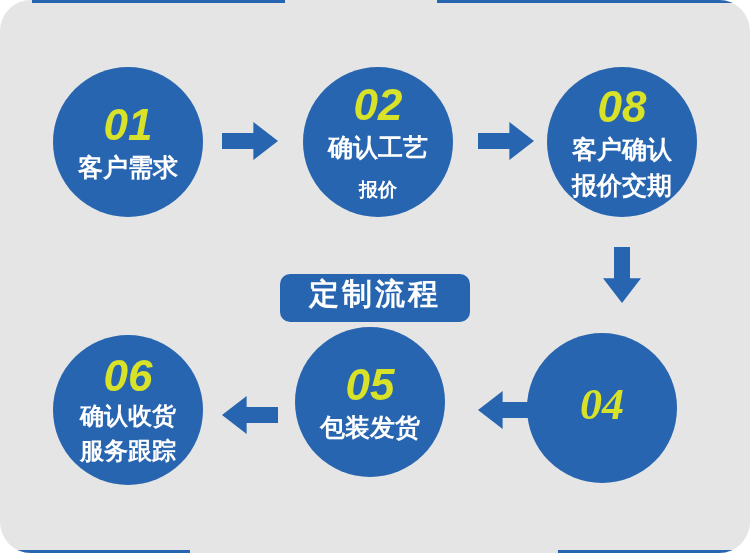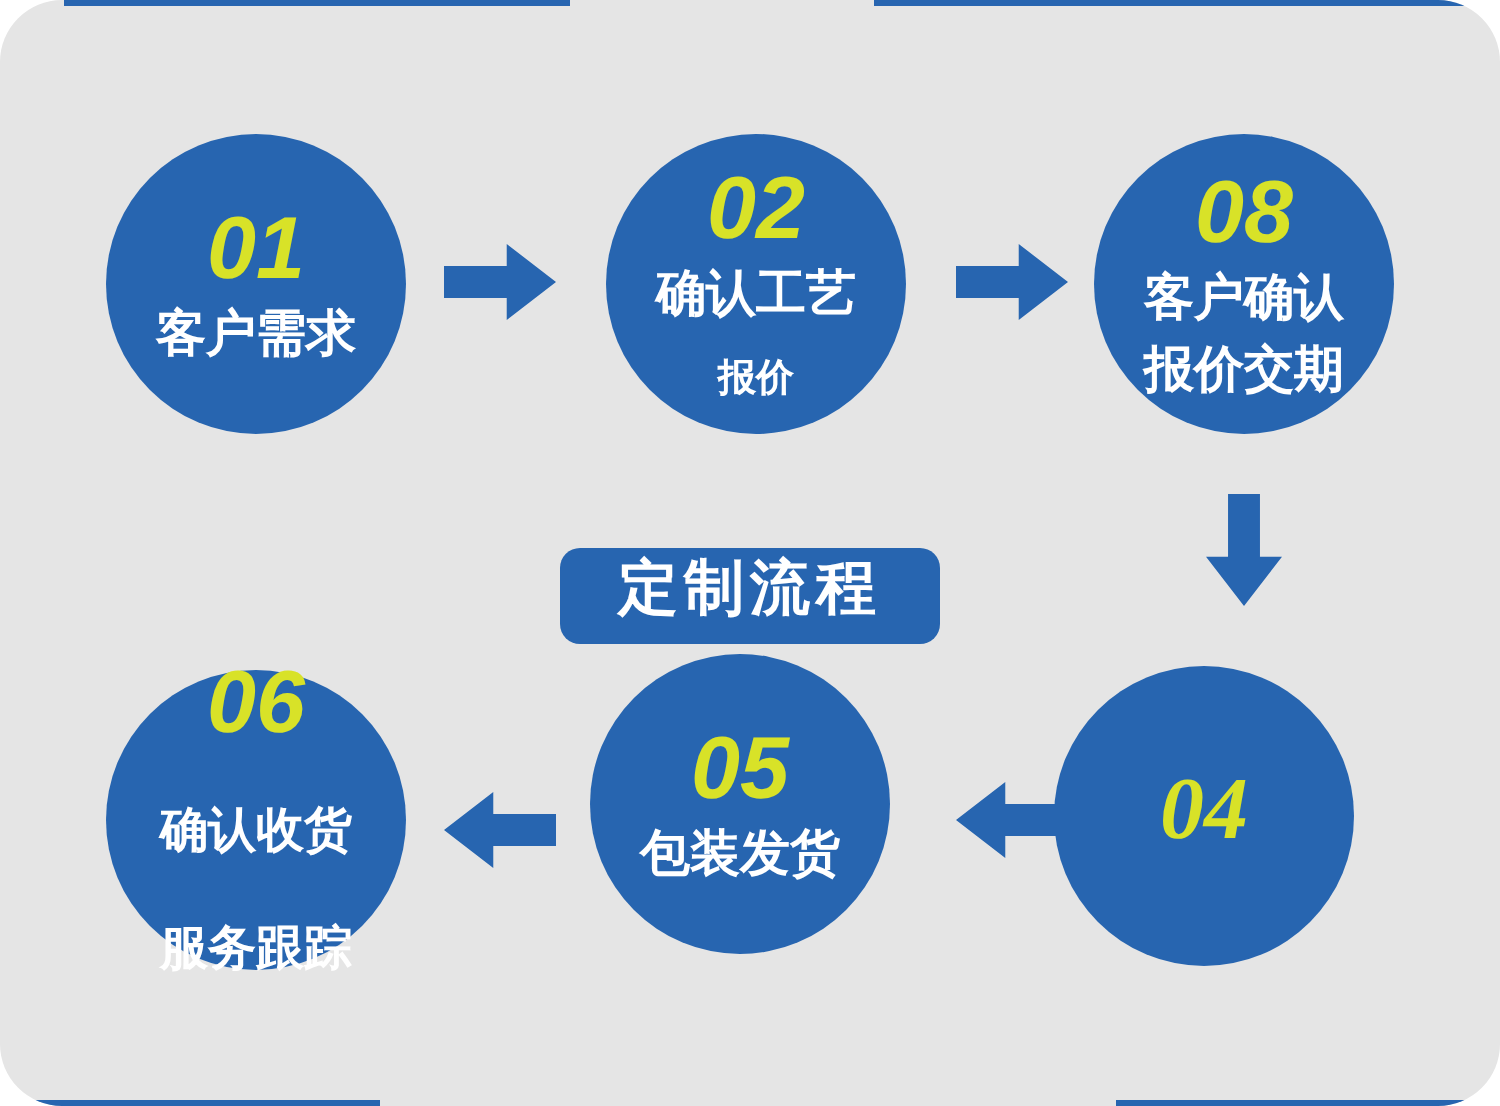--- a/index.html
+++ b/index.html
@@ -48,21 +48,21 @@
   }
   .circle .main{font-size:25px;font-weight:bold;}
   .circle .sub{font-size:15px;margin-top:3px;}
   .circle .sub-bold{font-size:19px;font-weight:bold;margin-top:17px;}
   .circle .main2{font-size:25px;font-weight:bold;margin-top:7px;}
   .c1{left:53px;top:67px;}
   .c2{left:303px;top:67px;}
   .c3{left:547px;top:67px;}
   .c4{left:527px;top:333px;font-family:Liberation Serif, serif;}
   .c5{left:295px;top:327px;}
-  .c6{left:53px;top:335px;gap:24px;}
+  .c6{left:53px;top:335px;}
   .c6 .main, .c6 .main2{font-size:24px;font-family:Liberation Mono, monospace;}
 
   
   .arrow{position:absolute;background:var(--arrow-blue);}
   .arrow.right{
     width:56px;height:38px;
     clip-path:polygon(0% 29%,56% 29%,56% 0%,100% 50%,56% 100%,56% 71%,0% 71%);
   }
   .arrow.left{
     width:56px;height:38px;

